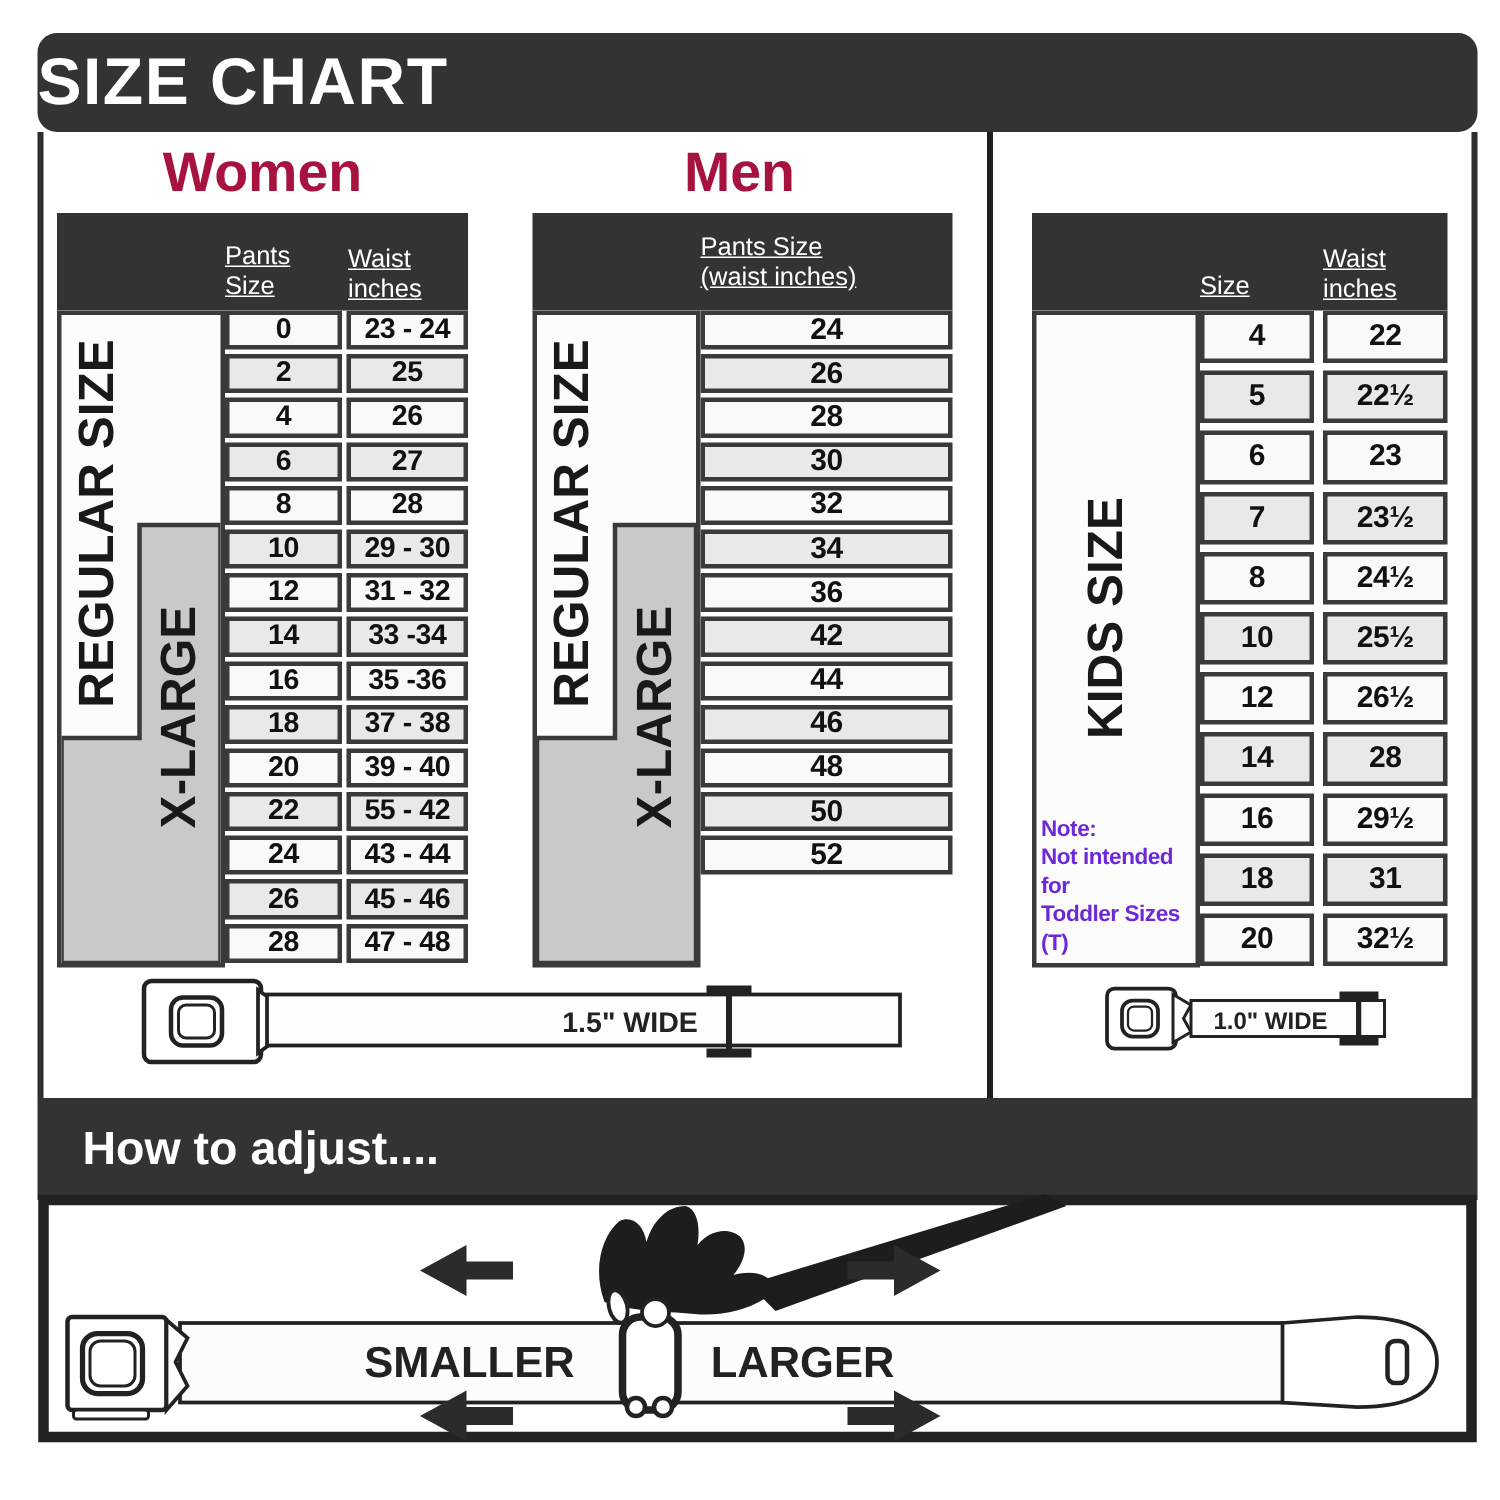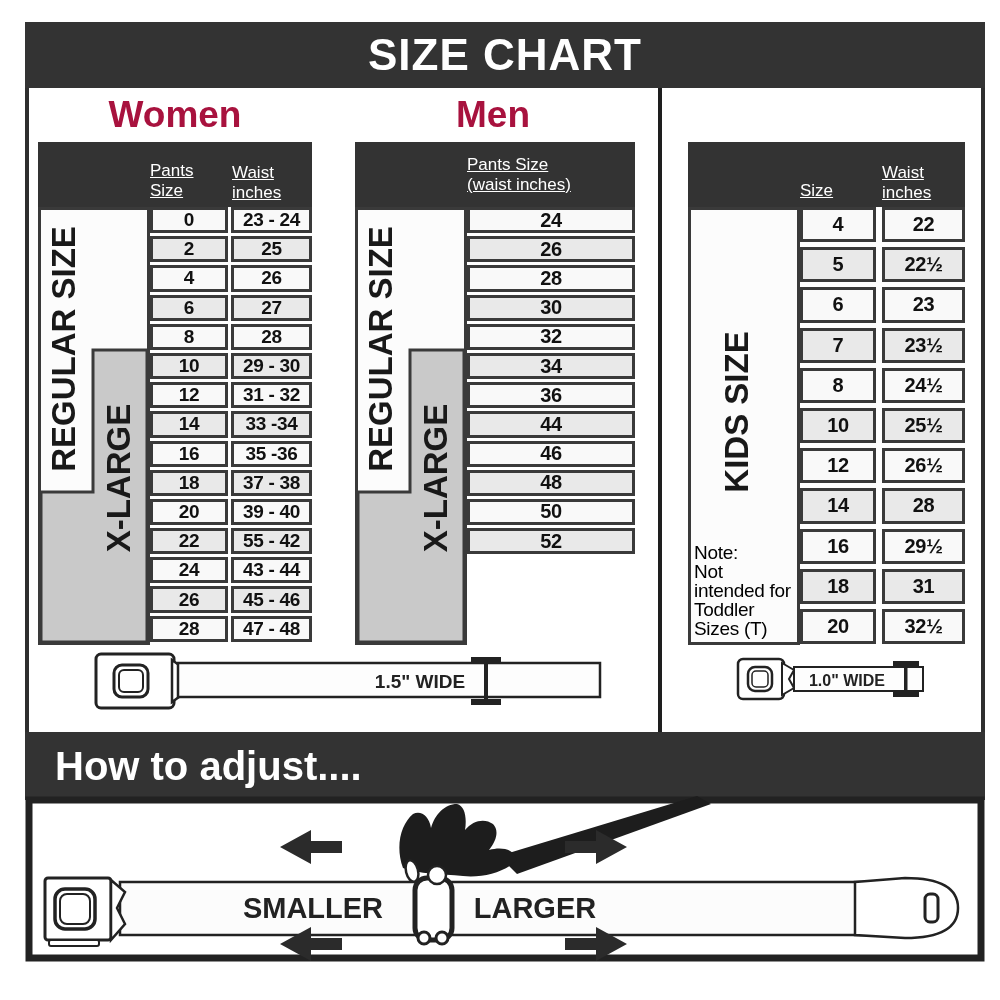--- a/index.html
+++ b/index.html
@@ -1,19 +1,19 @@
 <!DOCTYPE html>
 <html><head>
 <meta charset="utf-8">
 <style>
   html,body{margin:0;padding:0;background:#fff;}
   .page{position:relative;width:1000px;height:1000px;background:#fff;
         font-family:"Liberation Sans",sans-serif;overflow:hidden;}
   .banner{position:absolute;left:25px;top:22px;width:960px;height:66px;background:#333;
-          display:flex;align-items:center;justify-content:center;}
+          display:flex;align-items:center;border-radius:13px;}
   .banner span{color:#fff;font-size:44px;font-weight:700;letter-spacing:1px;}
   .main{position:absolute;left:25px;top:88px;width:960px;height:644px;background:#fff;}
   .edge{position:absolute;top:0;width:4px;height:644px;background:#2e2e2e;}
   .edge-l{left:0;} .edge-r{right:0;}
   .divider{position:absolute;left:633px;top:0;width:4px;height:644px;background:#1e1e1e;}
   .heading{position:absolute;top:6px;width:250px;text-align:center;
            font-size:37px;font-weight:700;color:#a8123e;}
   .women-h{left:25px;} .men-h{left:343px;} .kids-h{left:676px;}
   .thead{position:absolute;background:#333;}
   .women-thead{left:13px;top:54px;width:274px;height:65px;}
@@ -29,43 +29,43 @@
              background:#fcfcfc;box-sizing:border-box;}
   .women-labels{left:13px;top:119px;}
   .men-labels{left:330px;top:119px;}
   .kids-labels{left:663px;top:119px;}
   .label-col svg.lshape{position:absolute;left:0;top:0;}
   .vlabel{position:absolute;white-space:nowrap;font-weight:700;font-size:33px;color:#191919;
           transform:translate(-50%,-50%) rotate(-90deg);}
   .pos-regular{left:23px;top:139px;}
   .pos-xlarge{left:78px;top:268px;}
   .pos-kidsize{left:46px;top:202px;}
-  .kids-note{position:absolute;left:3px;bottom:4px;width:102px;font-size:19px;font-weight:400;
-             color:#000000;line-height:19px;letter-spacing:-0.3px;}
+  .kids-note{position:absolute;left:3px;bottom:4px;width:102px;font-size:15px;font-weight:700;
+             color:#6d28d9;line-height:19px;letter-spacing:-0.3px;}
   .grid{position:absolute;display:grid;}
   .women-grid{left:125px;top:119px;width:162px;grid-template-columns:78px 81px;
               grid-auto-rows:26.2px;gap:3px;}
   .men-grid{left:442px;top:119px;width:168px;grid-template-columns:168px;
             grid-auto-rows:26.2px;gap:3px;}
   .kids-grid{left:775px;top:119px;width:165px;grid-template-columns:76px 83px;
              grid-auto-rows:35.2px;gap:5px 6px;}
   .cell{box-sizing:border-box;border:3px solid #3a3a3a;background:#f9f9f9;
         display:flex;align-items:center;justify-content:center;
         font-weight:700;font-size:19px;color:#111;letter-spacing:-0.3px;}
   .kids-grid .cell{font-size:20px;}
   .men-grid .cell{font-size:20px;}
   .women-grid .cell:nth-child(4n+3),.women-grid .cell:nth-child(4n+4){background:#e9e9e9;}
   .men-grid .cell:nth-child(even){background:#e9e9e9;}
   .kids-grid .cell:nth-child(4n+3),.kids-grid .cell:nth-child(4n+4){background:#e9e9e9;}
   .belt-svg{position:absolute;}
   .adult-belt{left:65px;top:562px;}
   .kids-belt{left:710px;top:567px;}
   .adjust-bar{position:absolute;left:25px;top:732px;width:960px;height:68px;background:#333;
               display:flex;align-items:center;}
-  .adjust-bar span{color:#fff;font-size:40px;font-weight:700;margin-left:30px;}
+  .adjust-bar span{color:#fff;font-size:31px;font-weight:700;margin-left:30px;}
   .adjust-illus{position:absolute;left:25px;top:794px;width:960px;height:170px;}
   svg text{font-family:"Liberation Sans",sans-serif;}
 </style>
 </head>
 <body>
 
 <div class="page">
 
   <div class="banner">
     <span>SIZE CHART</span>
@@ -140,20 +140,21 @@
       <div class="vlabel pos-xlarge">X-LARGE</div>
     </div>
     <div class="grid men-grid">
         <div class="cell">24</div>
         <div class="cell">26</div>
         <div class="cell">28</div>
         <div class="cell">30</div>
         <div class="cell">32</div>
         <div class="cell">34</div>
         <div class="cell">36</div>
+        <div class="cell">42</div>
         <div class="cell">44</div>
         <div class="cell">46</div>
         <div class="cell">48</div>
         <div class="cell">50</div>
         <div class="cell">52</div>
       </div>
 
     <div class="thead kids-thead">
       <div class="th kids-th1">Size</div>
       <div class="th kids-th2">

